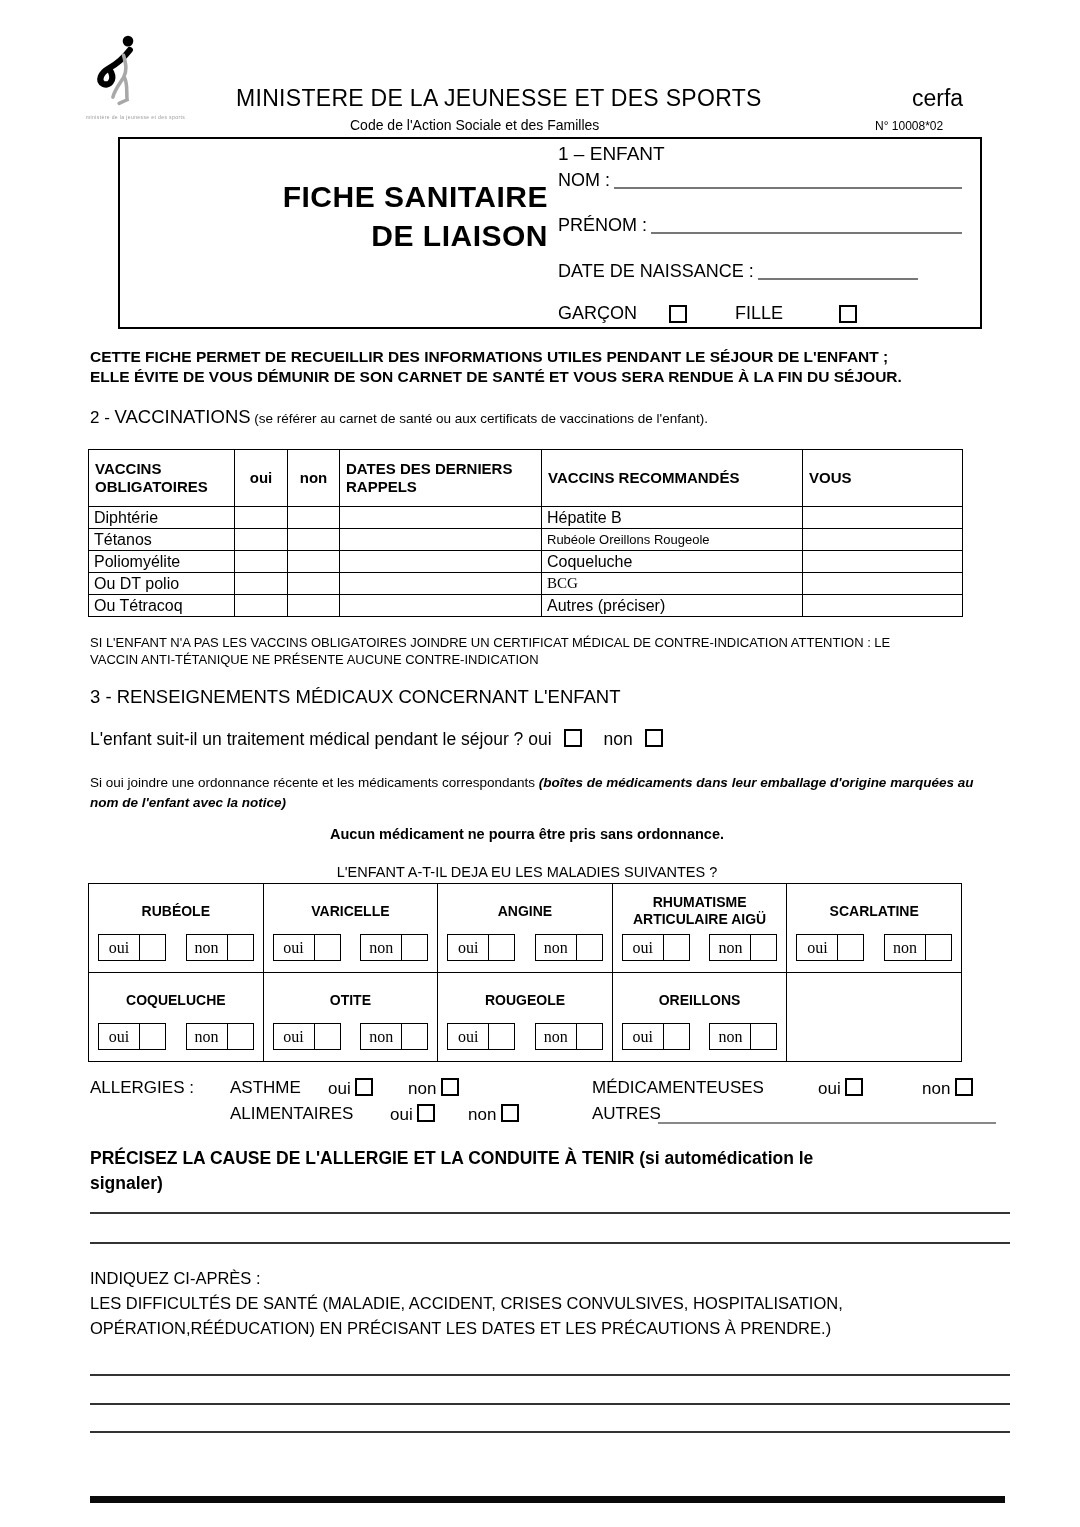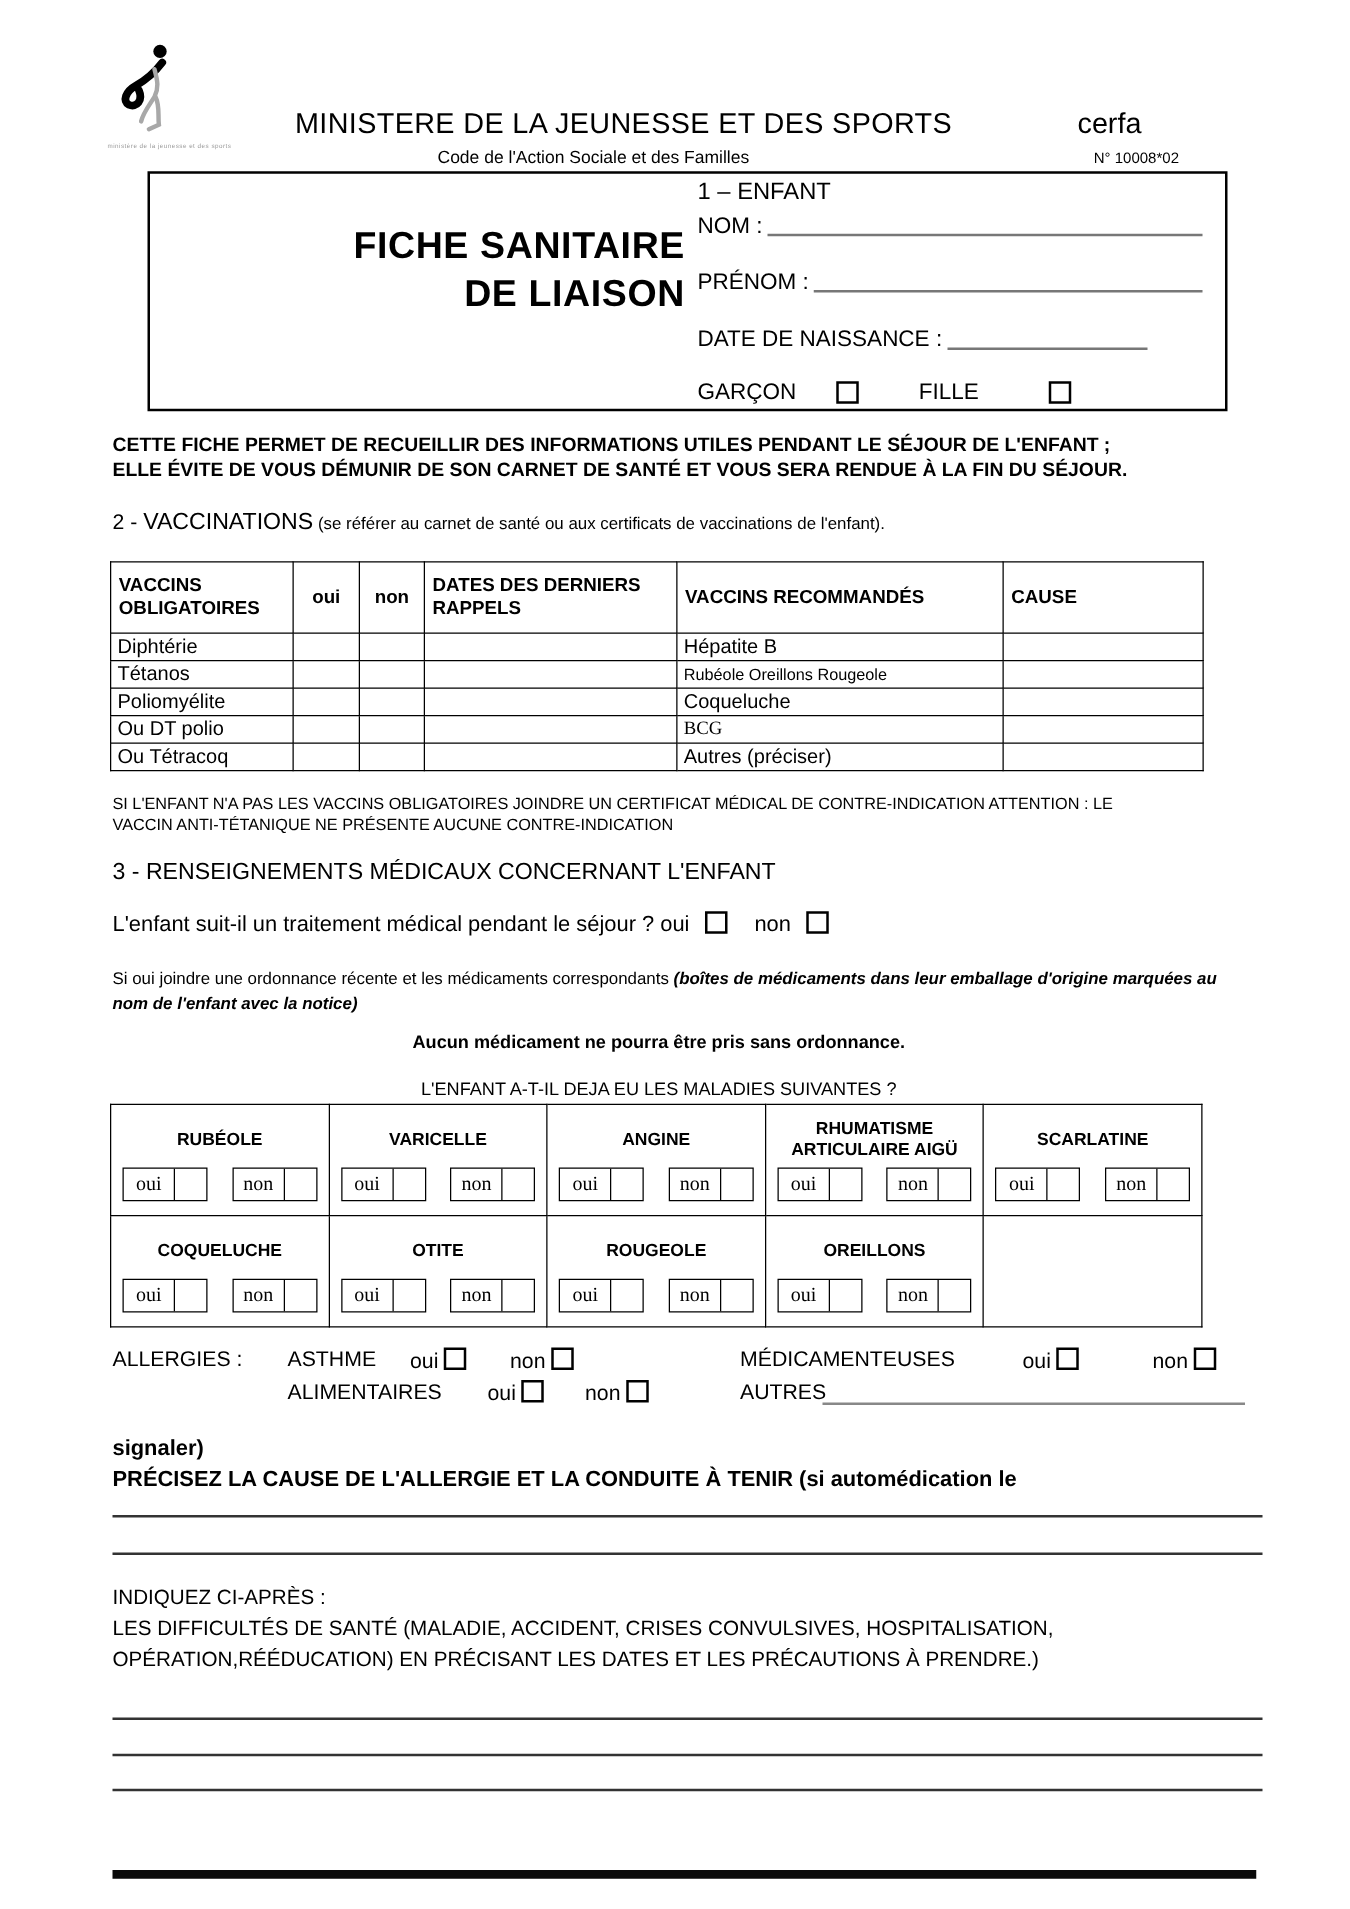--- a/index.html
+++ b/index.html
@@ -5,21 +5,21 @@
   html,body{margin:0;padding:0}
   body{width:1080px;height:1527px;position:relative;background:#fff;color:#000;
        font-family:"Liberation Sans",sans-serif;overflow:hidden}
   .abs{position:absolute}
   b{font-weight:normal}
 
   
   #logo{left:90px;top:34px;width:60px;height:80px}
   #logo-caption{left:86px;top:114px;font-size:5px;color:#999;letter-spacing:.4px;width:110px;white-space:nowrap;overflow:hidden}
   #ministry{left:236px;top:85px;font-size:23px;letter-spacing:.3px}
-  #cerfa{left:862px;top:85px;font-size:23px}
+  #cerfa{left:912px;top:85px;font-size:23px}
   #code{left:350px;top:117px;font-size:14px}
   #cnum{left:875px;top:119px;font-size:12px}
 
   
   #ebox{left:118px;top:137px;width:860px;height:188px;border:2px solid #000}
   #etitle{position:absolute;left:8px;top:38px;width:420px;text-align:right;font-weight:bold;font-size:30px;line-height:39px;letter-spacing:.5px}
   #ecol{position:absolute;left:438px;top:4px;width:404px;font-size:18px}
   #ehead{position:absolute;left:0;top:0;font-size:19px}
   .frow{position:absolute;left:0;width:404px;display:flex;align-items:flex-end}
   .flbl{white-space:nowrap}
@@ -134,21 +134,21 @@
       <col style="width:261px">
       <col style="width:160px">
     </colgroup>
   <thead>
     <tr>
       <th>VACCINS OBLIGATOIRES</th>
       <th class="ctr">oui</th>
       <th class="ctr">non</th>
       <th>DATES DES DERNIERS RAPPELS</th>
       <th>VACCINS RECOMMANDÉS</th>
-      <th>CAUSE</th>
+      <th>VOUS</th>
     </tr>
   </thead>
   <tbody>
     <tr>
       <td><b></b><span>Diphtérie</span></td>
       <td></td>
       <td></td>
       <td></td>
       <td>Hépatite B</td>
       <td></td>
@@ -340,22 +340,22 @@
 </div>
 <div class="aline" style="top:1104px">
   <span class="p" style="left:140px">ALIMENTAIRES</span>
   <span class="p" style="left:300px"><span>oui</span> <span class="cb"></span></span>
   <span class="p" style="left:378px"><span>non</span> <span class="cb"></span></span>
   <span class="p" style="left:502px">AUTRES</span>
   <span id="aut-line"></span>
 </div>
 
 <div id="prec" class="abs">
+  <div>PRÉCISEZ LA CAUSE DE L'ALLERGIE ET LA CONDUITE À TENIR (si automédication le</div>
   <div>signaler)</div>
-  <div>PRÉCISEZ LA CAUSE DE L'ALLERGIE ET LA CONDUITE À TENIR (si automédication le</div>
 </div>
 <div class="wl" style="top:1212px"></div>
 <div class="wl" style="top:1242px"></div>
 
 <div id="ind" class="abs">
   <div><b>INDIQUEZ CI-APRÈS :</b></div>
   <div><span>LES </span><b>DIFFICULTÉS DE SANTÉ</b><span> (MALADIE, ACCIDENT, CRISES CONVULSIVES, HOSPITALISATION,</span></div>
   <div><span>OPÉRATION,RÉÉDUCATION) EN PRÉCISANT LES DATES ET LES </span><b>PRÉCAUTIONS À PRENDRE.</b><span>)</span></div>
 </div>
 <div class="wl" style="top:1374px"></div>

